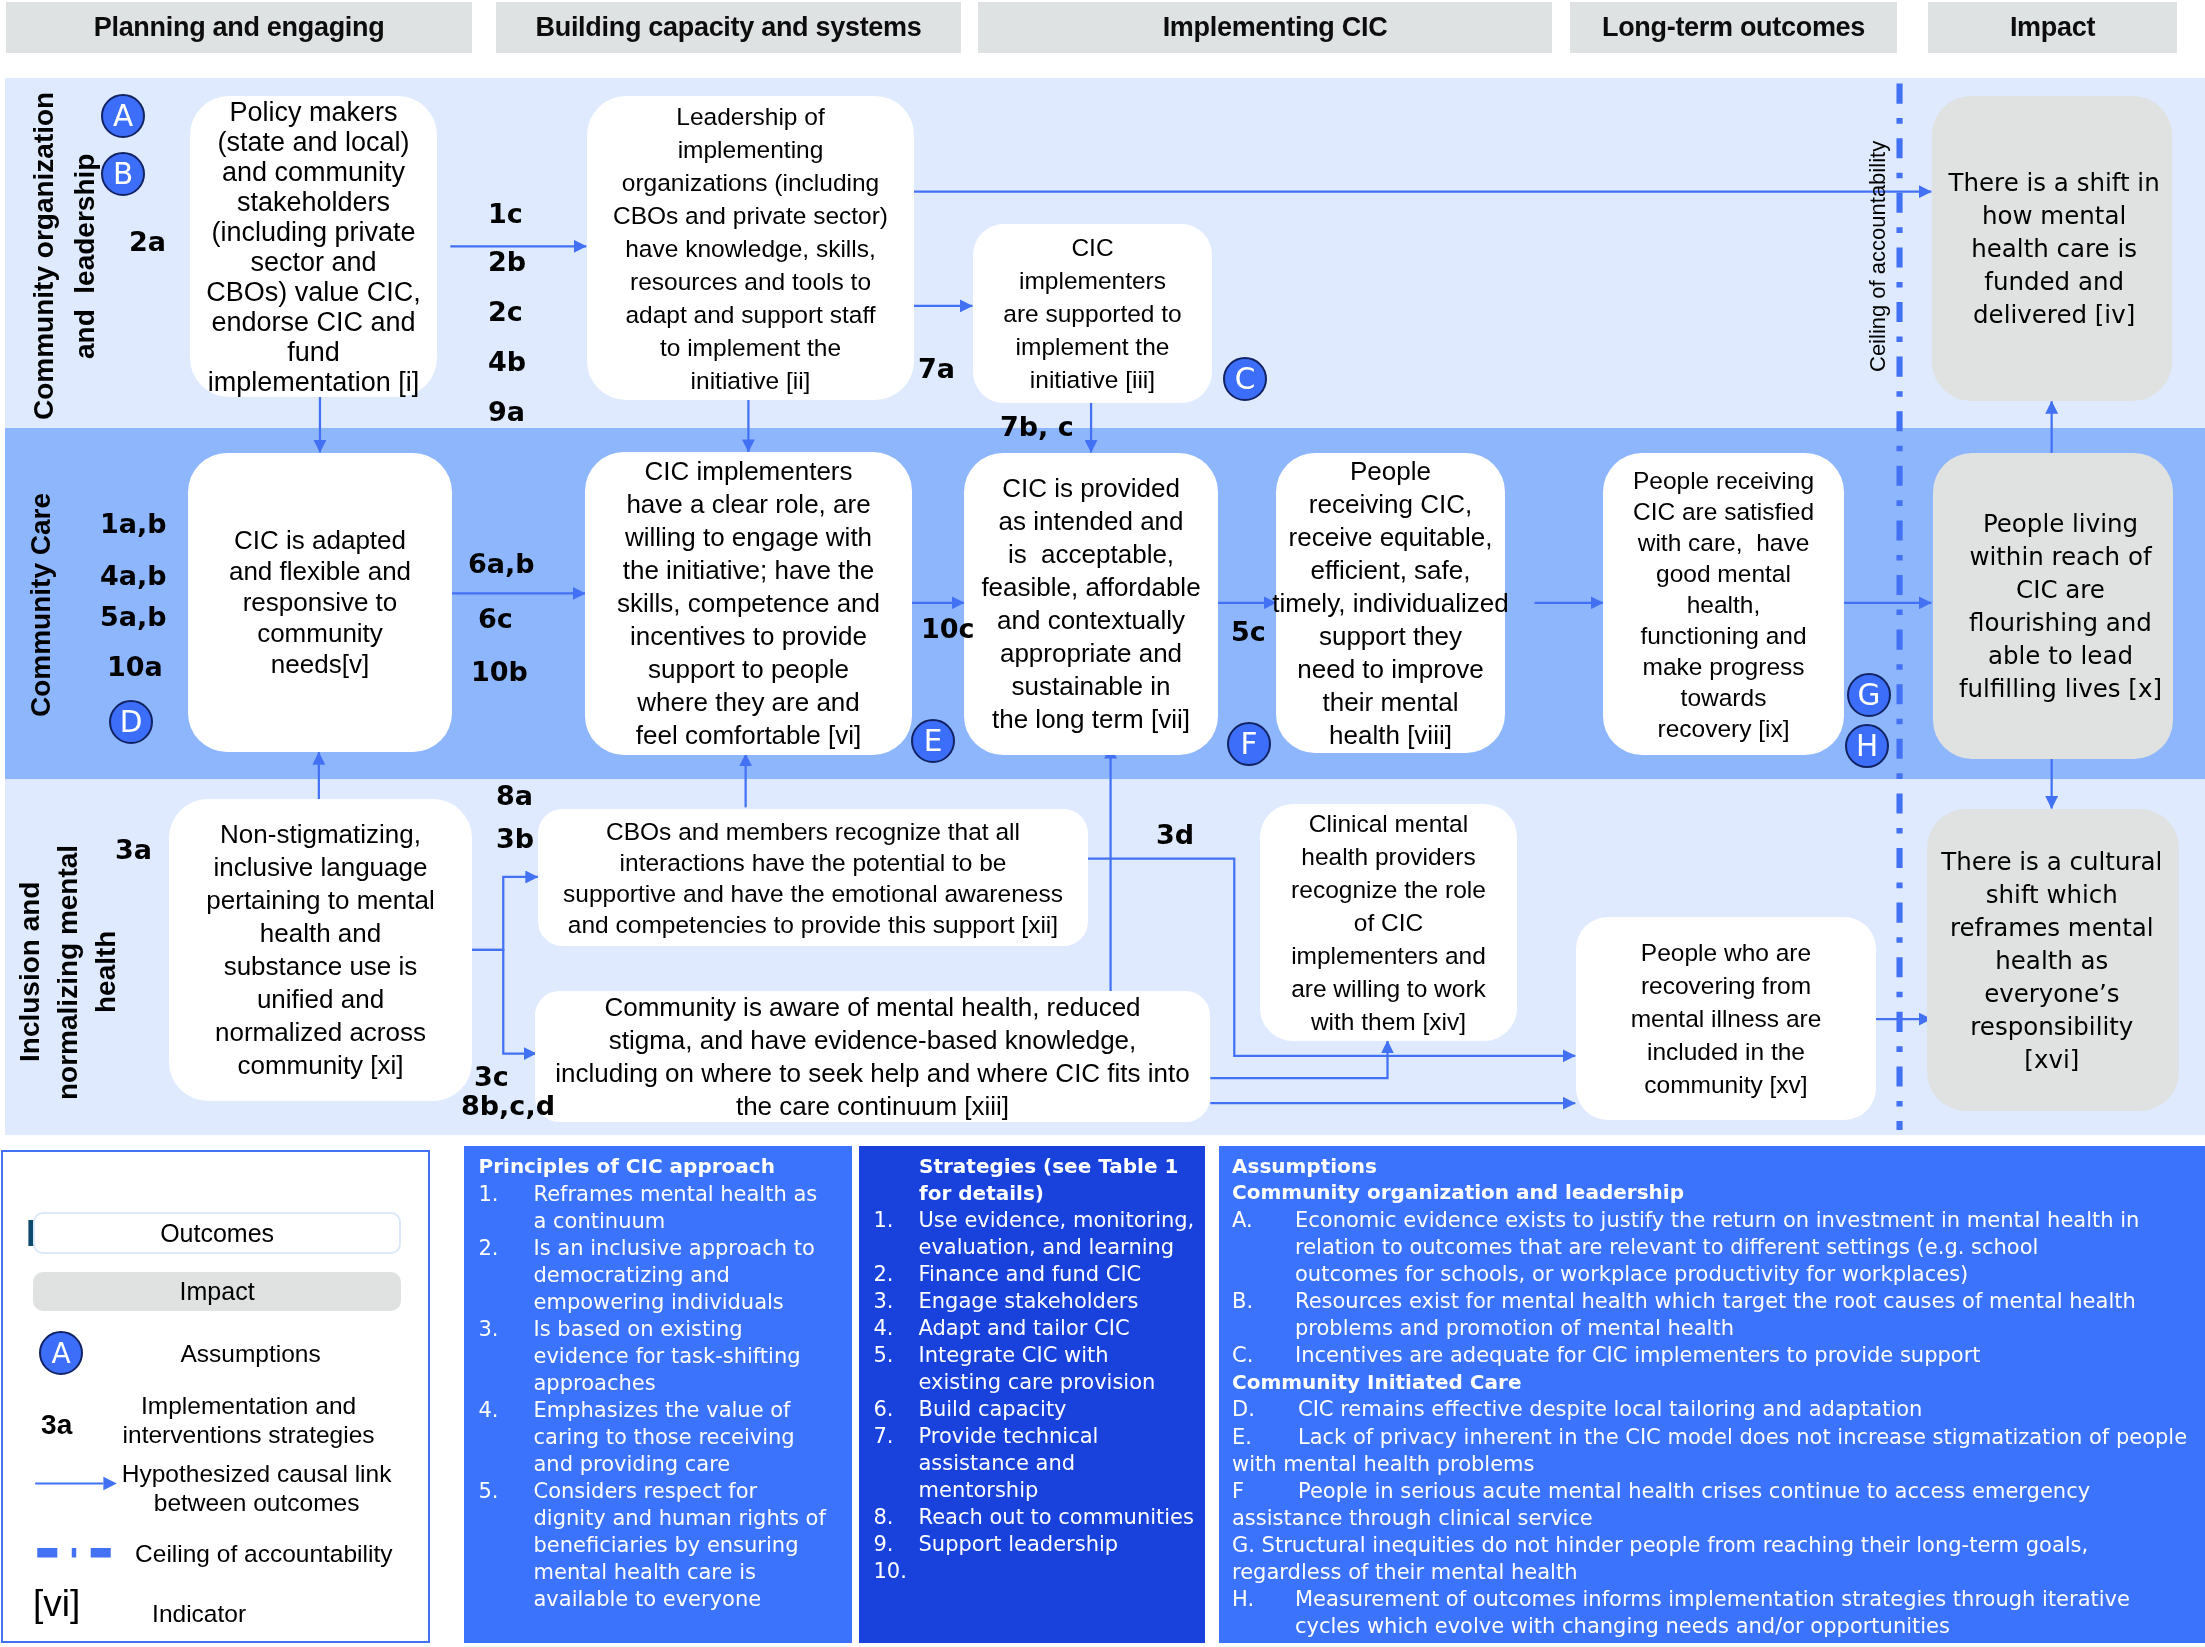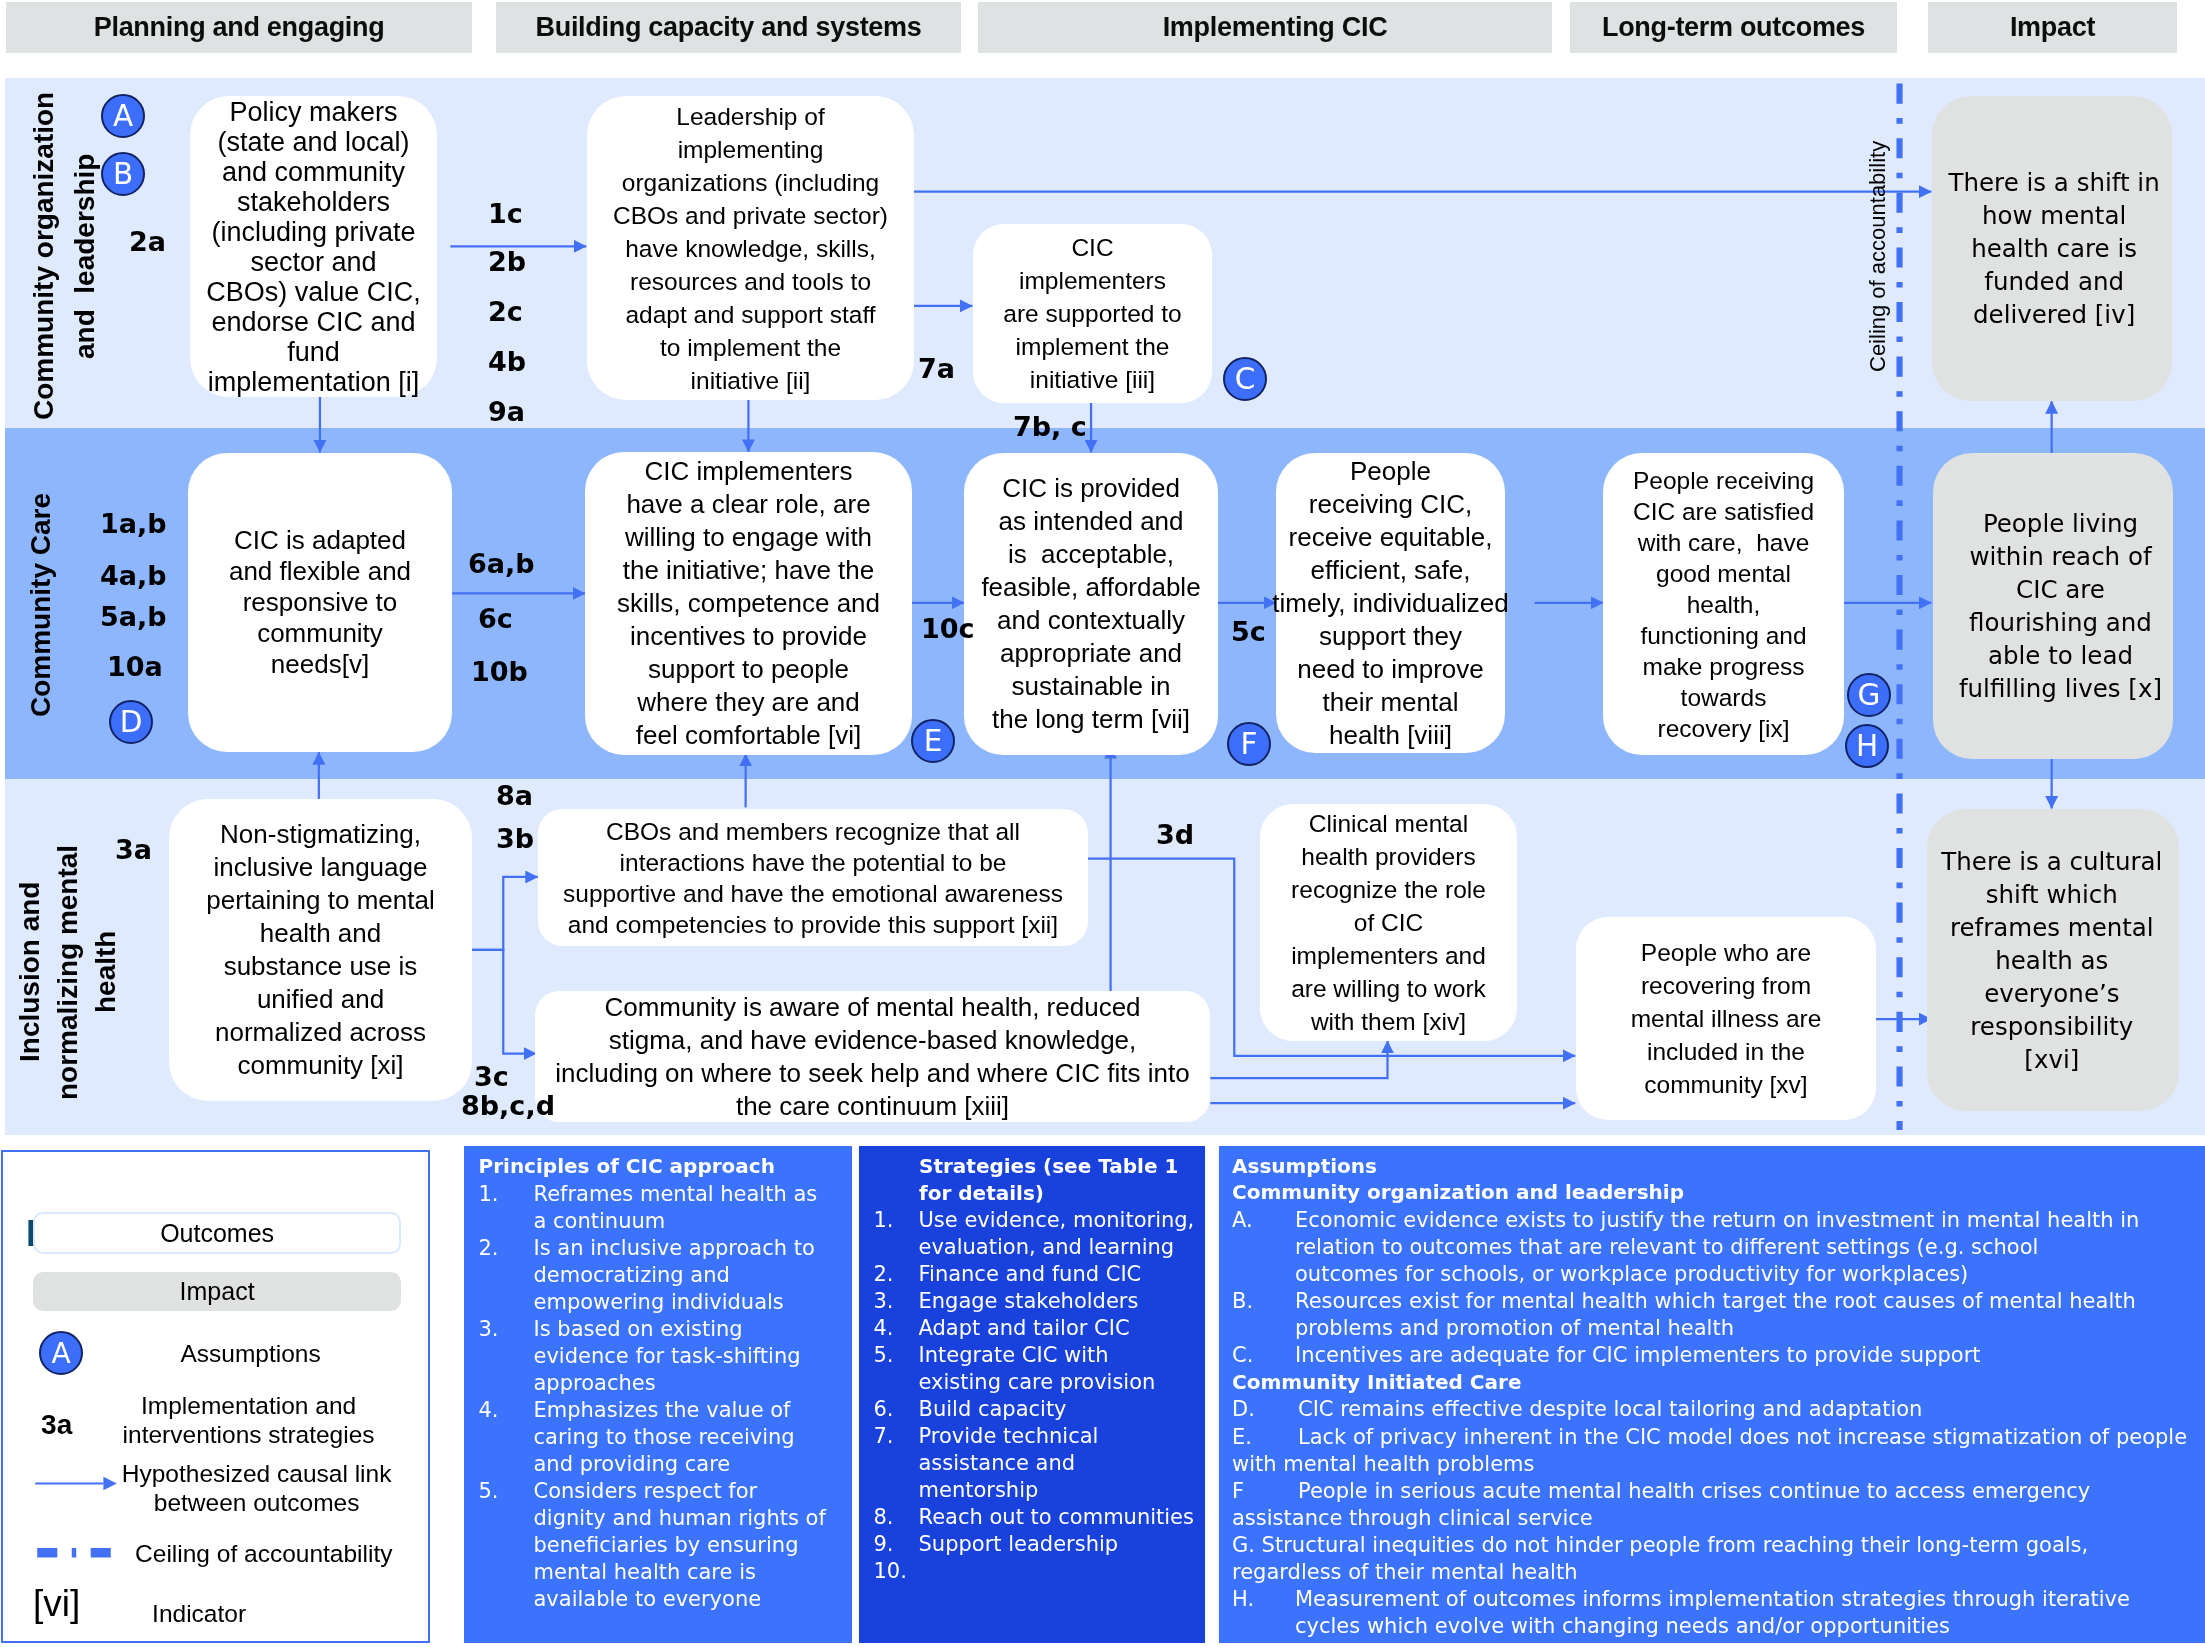--- a/index.html
+++ b/index.html
@@ -263,21 +263,21 @@
     <span>H</span>
   </div>
 
 <div class="slab" style="left:129px;top:226px;font-size:27px;"><span>2a</span></div>
 <div class="slab" style="left:488px;top:198px;font-size:27px;"><span>1c</span></div>
 <div class="slab" style="left:488px;top:246px;font-size:27px;"><span>2b</span></div>
 <div class="slab" style="left:488px;top:296px;font-size:27px;"><span>2c</span></div>
 <div class="slab" style="left:488px;top:346px;font-size:27px;"><span>4b</span></div>
 <div class="slab" style="left:488px;top:396px;font-size:27px;"><span>9a</span></div>
 <div class="slab" style="left:918px;top:353px;font-size:27px;"><span>7a</span></div>
-<div class="slab" style="left:1000px;top:411px;font-size:27px;margin-left:13px;"><span>7b, c</span></div>
+<div class="slab" style="left:1000px;top:411px;font-size:27px;"><span>7b, c</span></div>
 <div class="slab" style="left:100px;top:508px;font-size:27px;"><span>1a,b</span></div>
 <div class="slab" style="left:100px;top:560px;font-size:27px;"><span>4a,b</span></div>
 <div class="slab" style="left:100px;top:601px;font-size:27px;"><span>5a,b</span></div>
 <div class="slab" style="left:107px;top:651px;font-size:27px;"><span>10a</span></div>
 <div class="slab" style="left:468px;top:548px;font-size:27px;"><span>6a,b</span></div>
 <div class="slab" style="left:478px;top:603px;font-size:27px;"><span>6c</span></div>
 <div class="slab" style="left:471px;top:656px;font-size:27px;"><span>10b</span></div>
 <div class="slab" style="left:921px;top:613px;font-size:27px;"><span>10c</span></div>
 <div class="slab" style="left:1231px;top:616px;font-size:27px;"><span>5c</span></div>
 <div class="slab" style="left:115px;top:834px;font-size:27px;"><span>3a</span></div>

